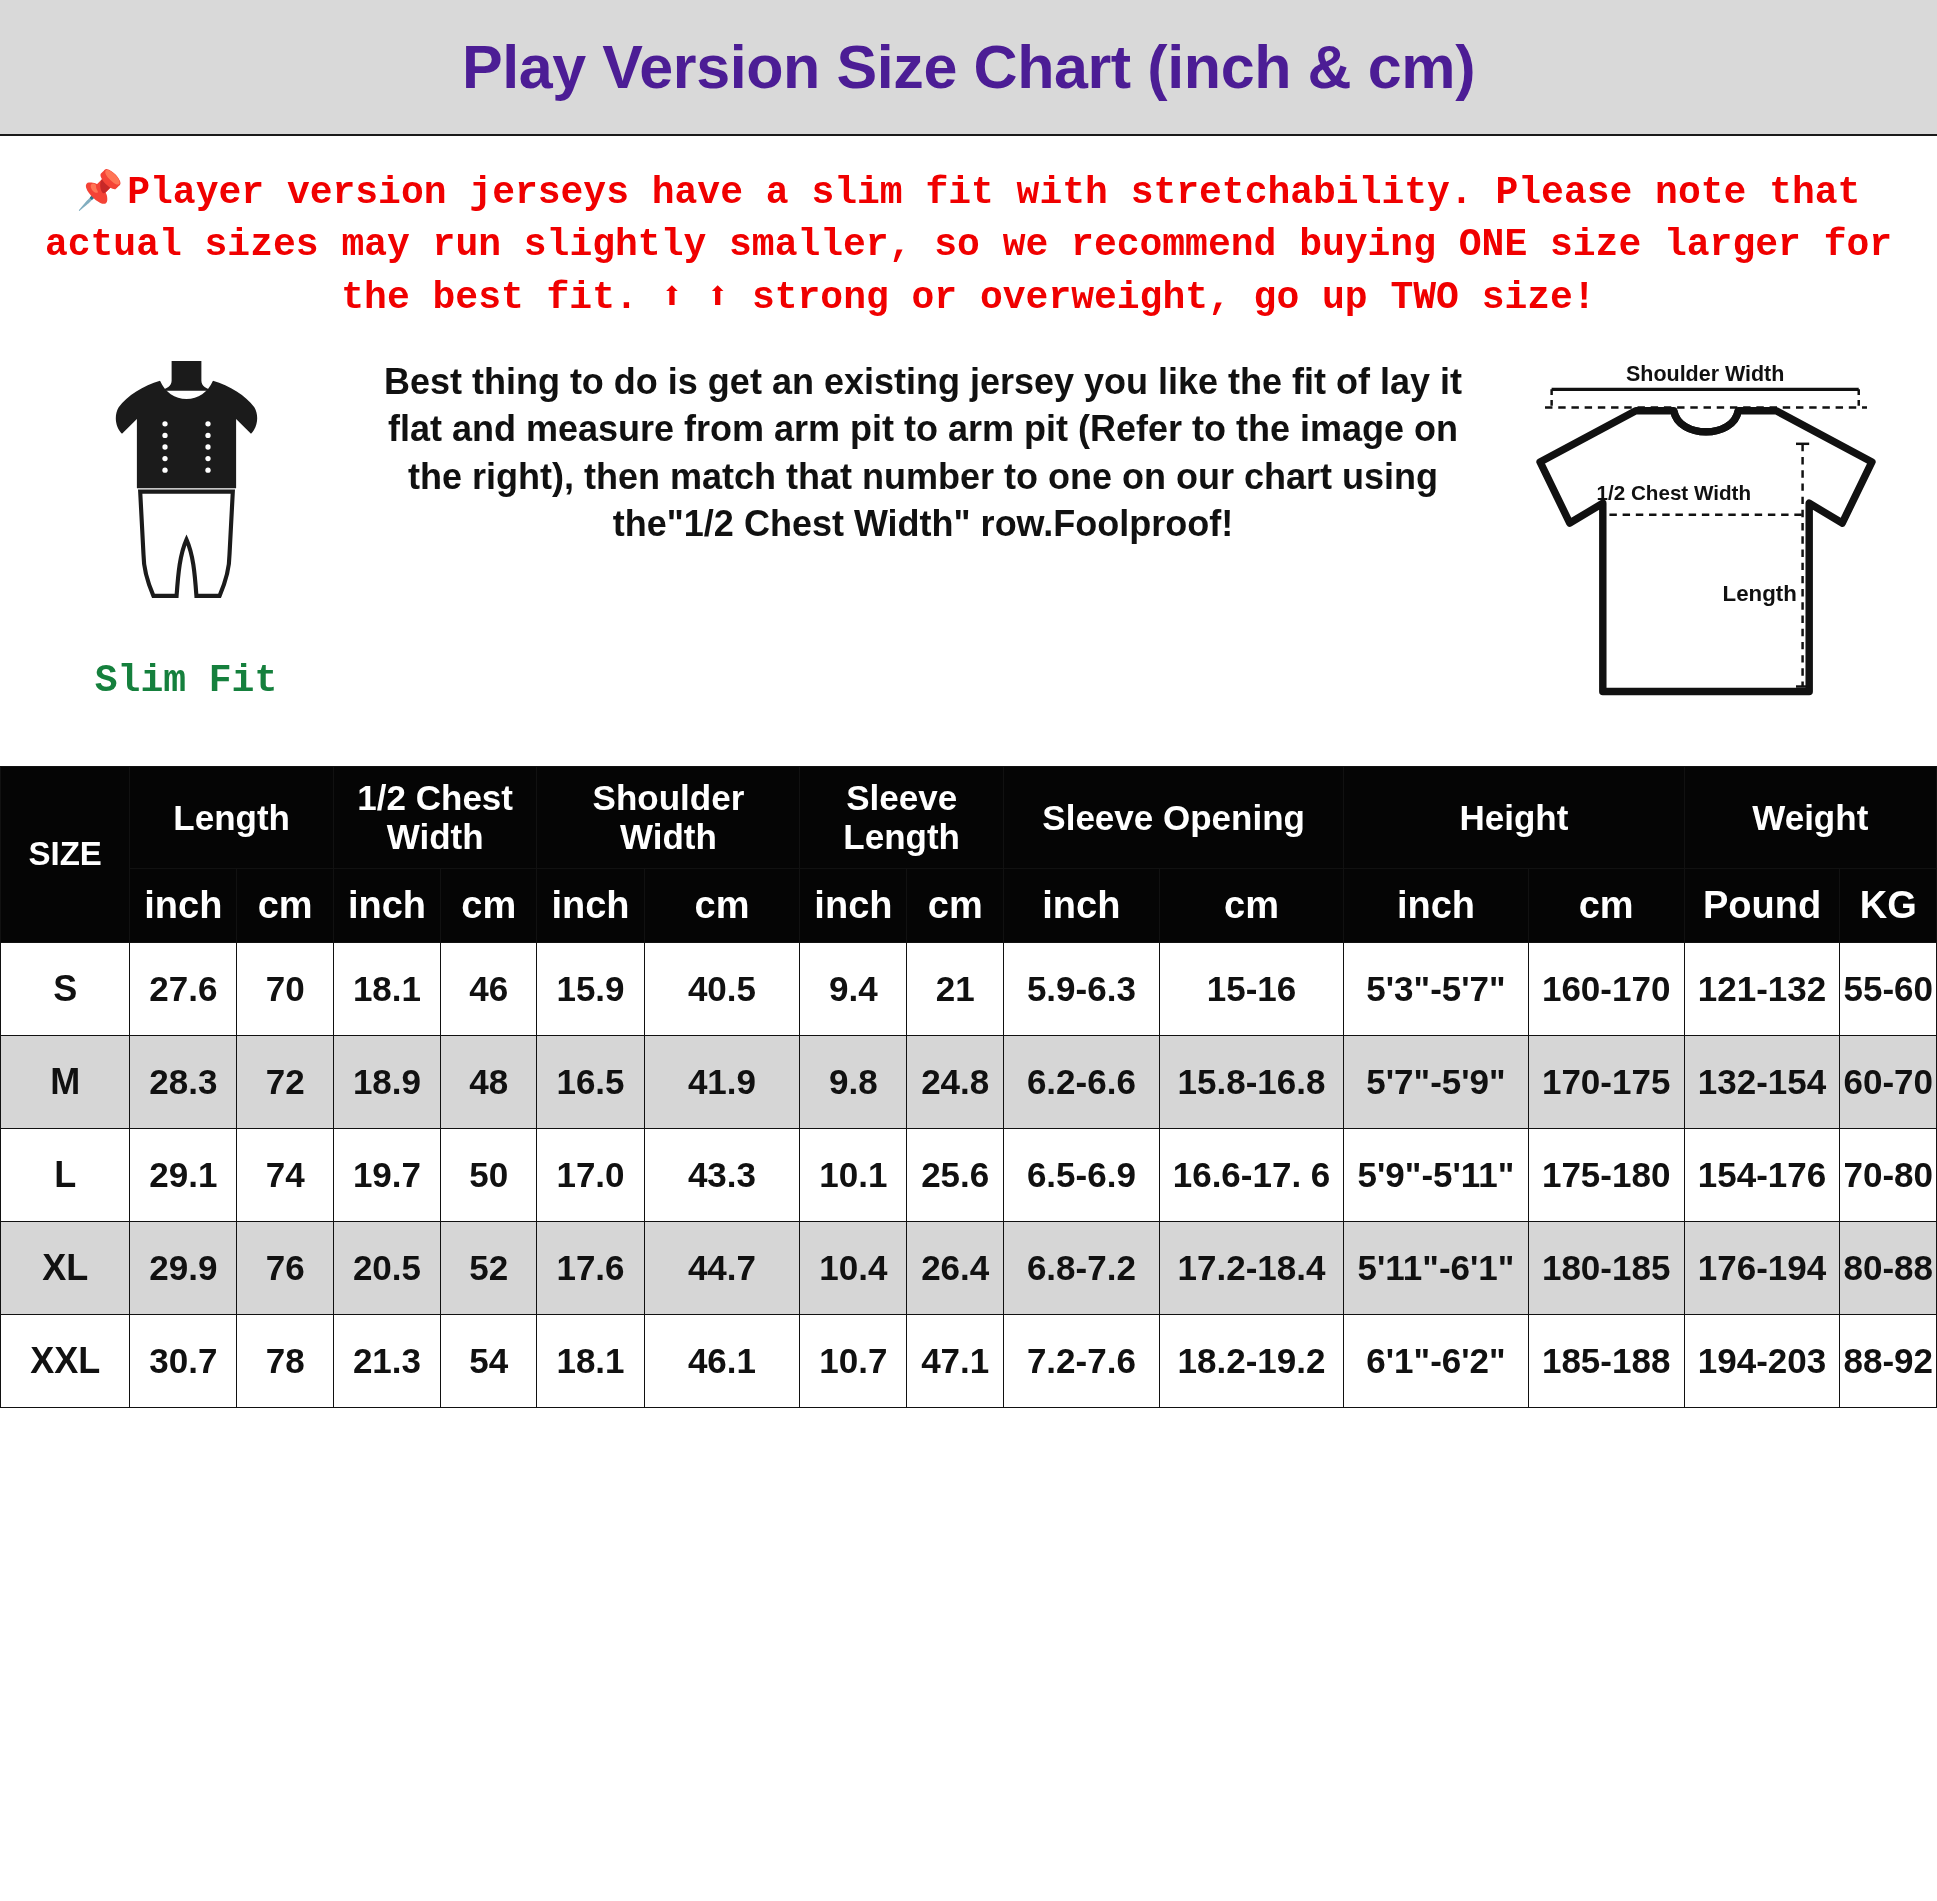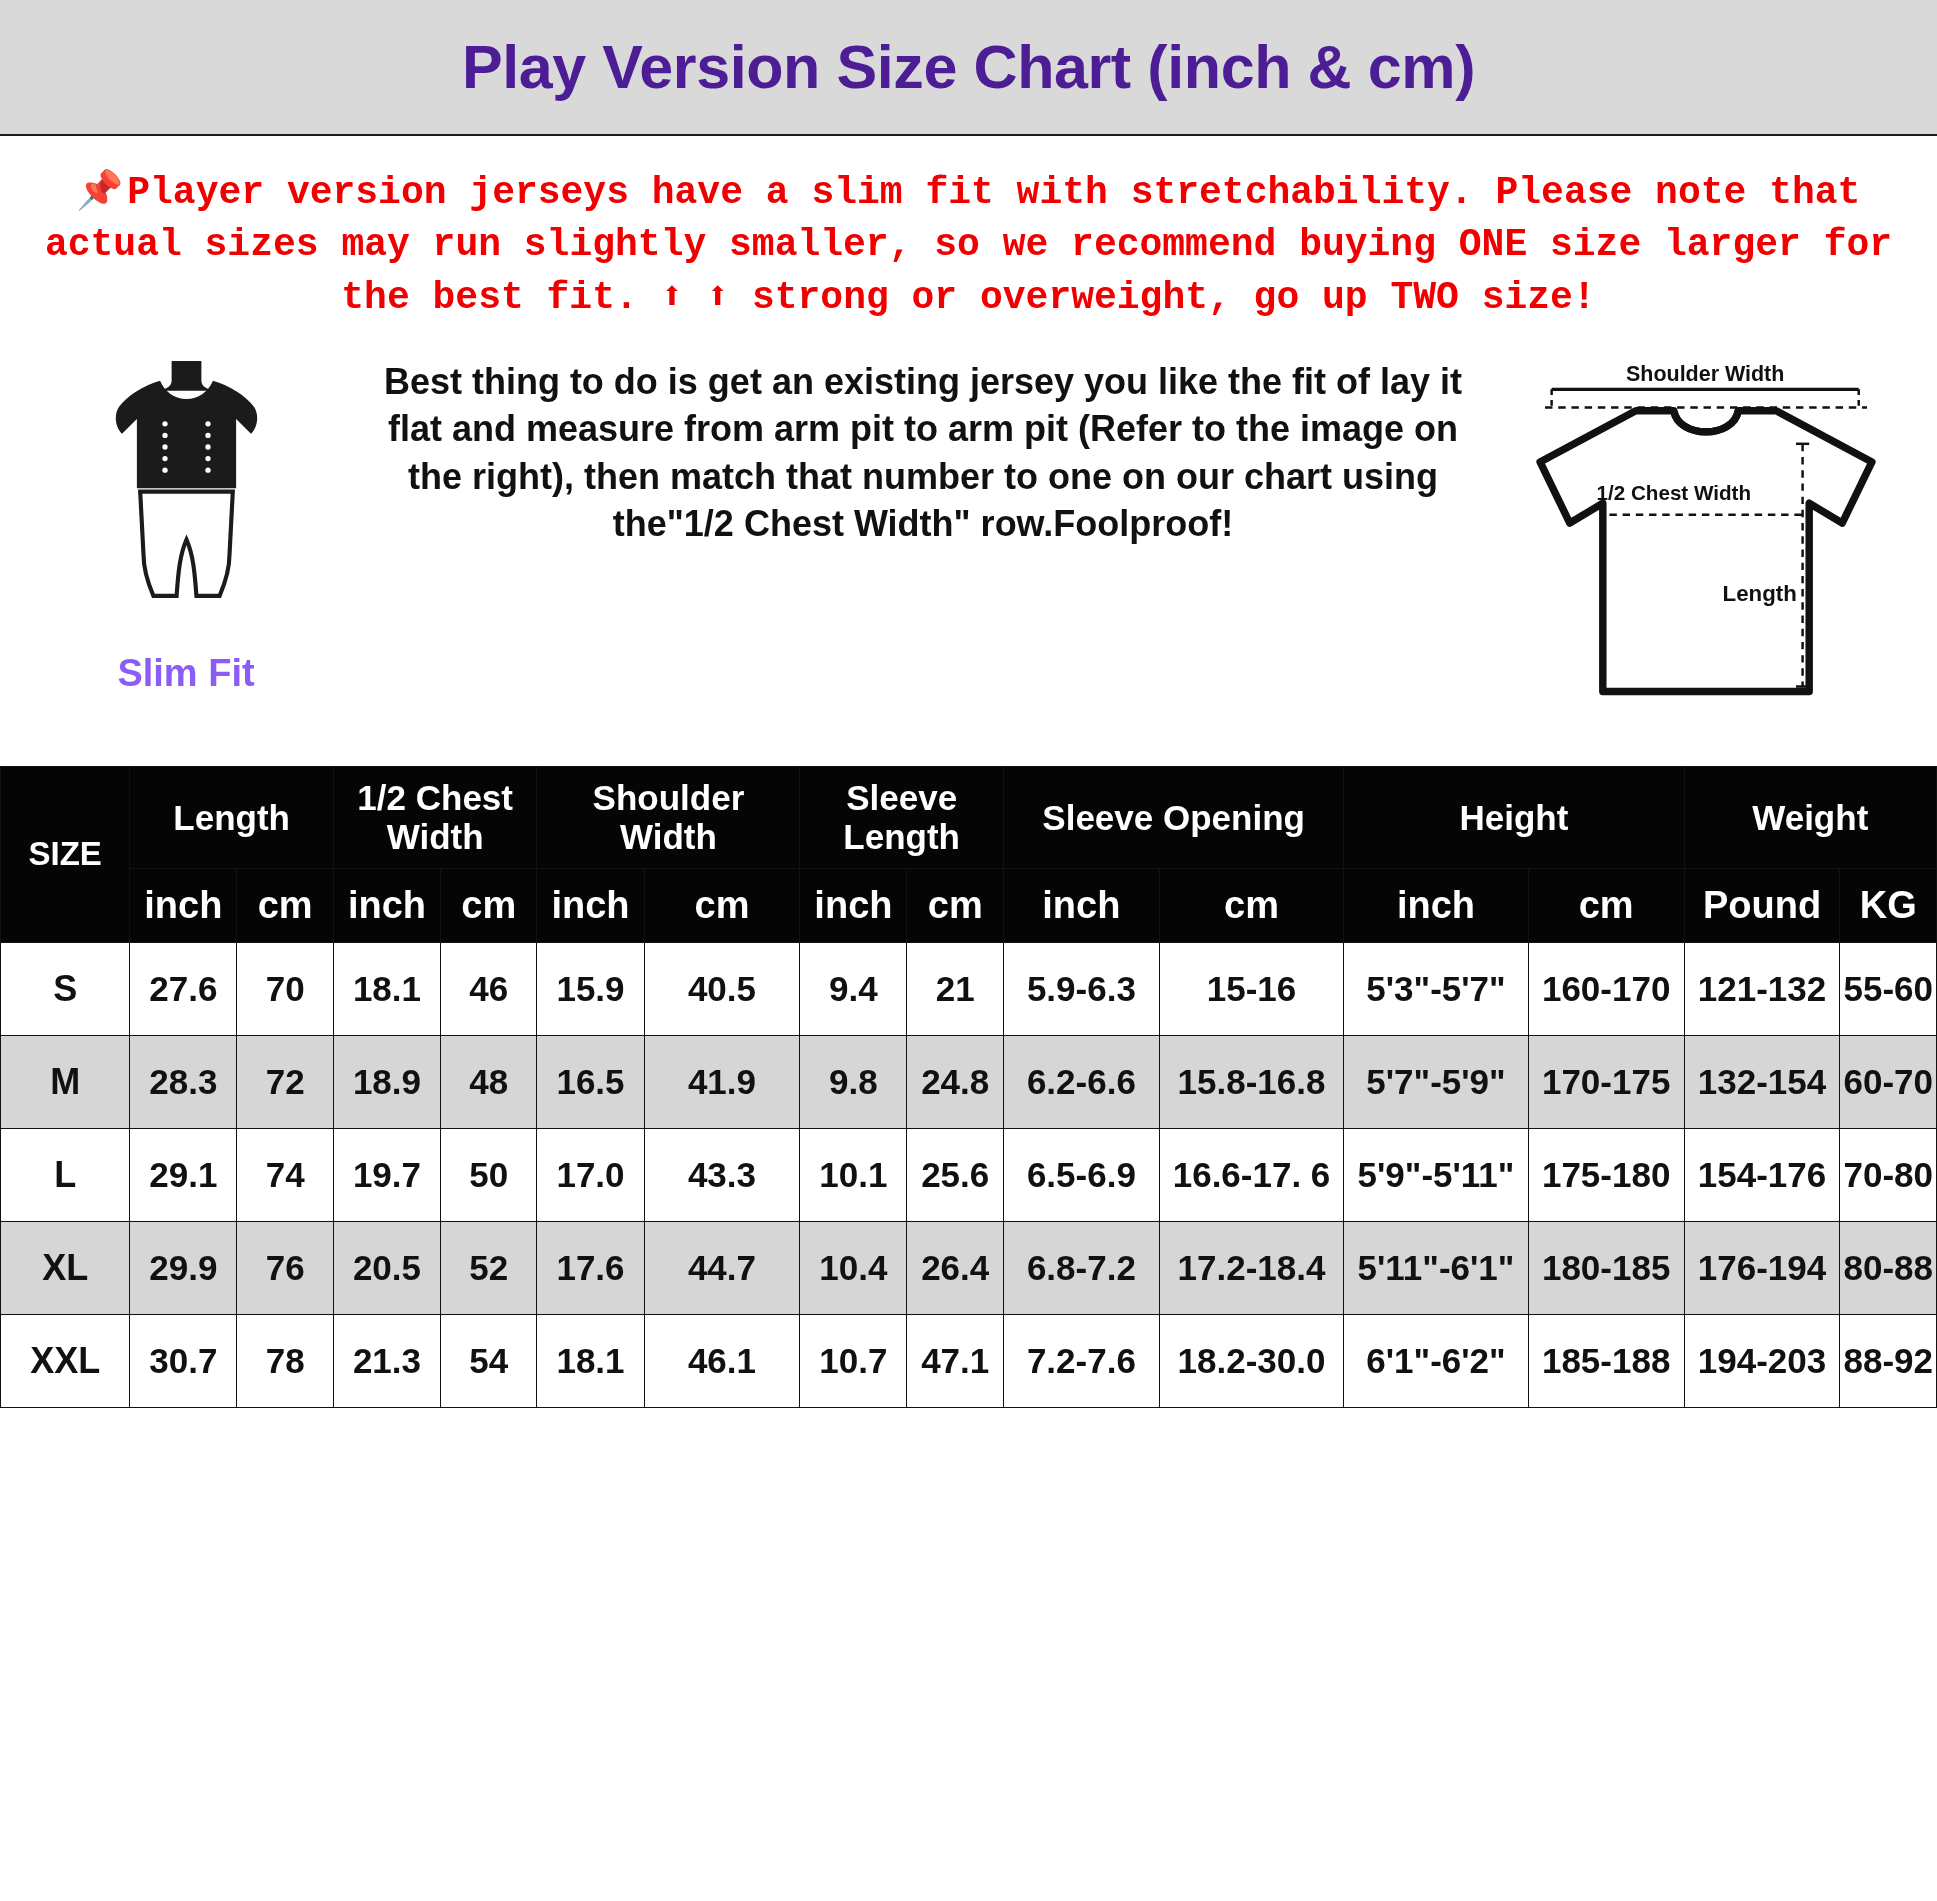--- a/index.html
+++ b/index.html
@@ -56,24 +56,25 @@
     min-height: 397px;
   }
   .fit-block {
     width: 306px;
     display: flex;
     flex-direction: column;
     align-items: center;
     padding-top: 8.3px;
   }
   .fit-label {
-    margin-top: 23px;
+    margin-top: 30px;
     font-size: 38px;
     font-weight: bold;
-    color: #8b5cf6;
+    color: #15803d;
+    font-family: Liberation Mono, monospace;
   }
   .middle-text {
     flex: 1;
     text-align: center;
     font-size: 36px;
     font-weight: bold;
     line-height: 1.32;
     color: #111;
     padding: 10px 23px 0 23px;
   }
@@ -308,21 +309,21 @@
         <td class="size-cell">XXL</td>
         <td>30.7</td>
         <td>78</td>
         <td>21.3</td>
         <td>54</td>
         <td>18.1</td>
         <td>46.1</td>
         <td>10.7</td>
         <td>47.1</td>
         <td>7.2-7.6</td>
-        <td>18.2-30.0</td>
+        <td>18.2-19.2</td>
         <td>6'1"-6'2"</td>
         <td>185-188</td>
         <td>194-203</td>
         <td>88-92</td>
       </tr>
     </tbody>
   </table>
 
 </div>
 

